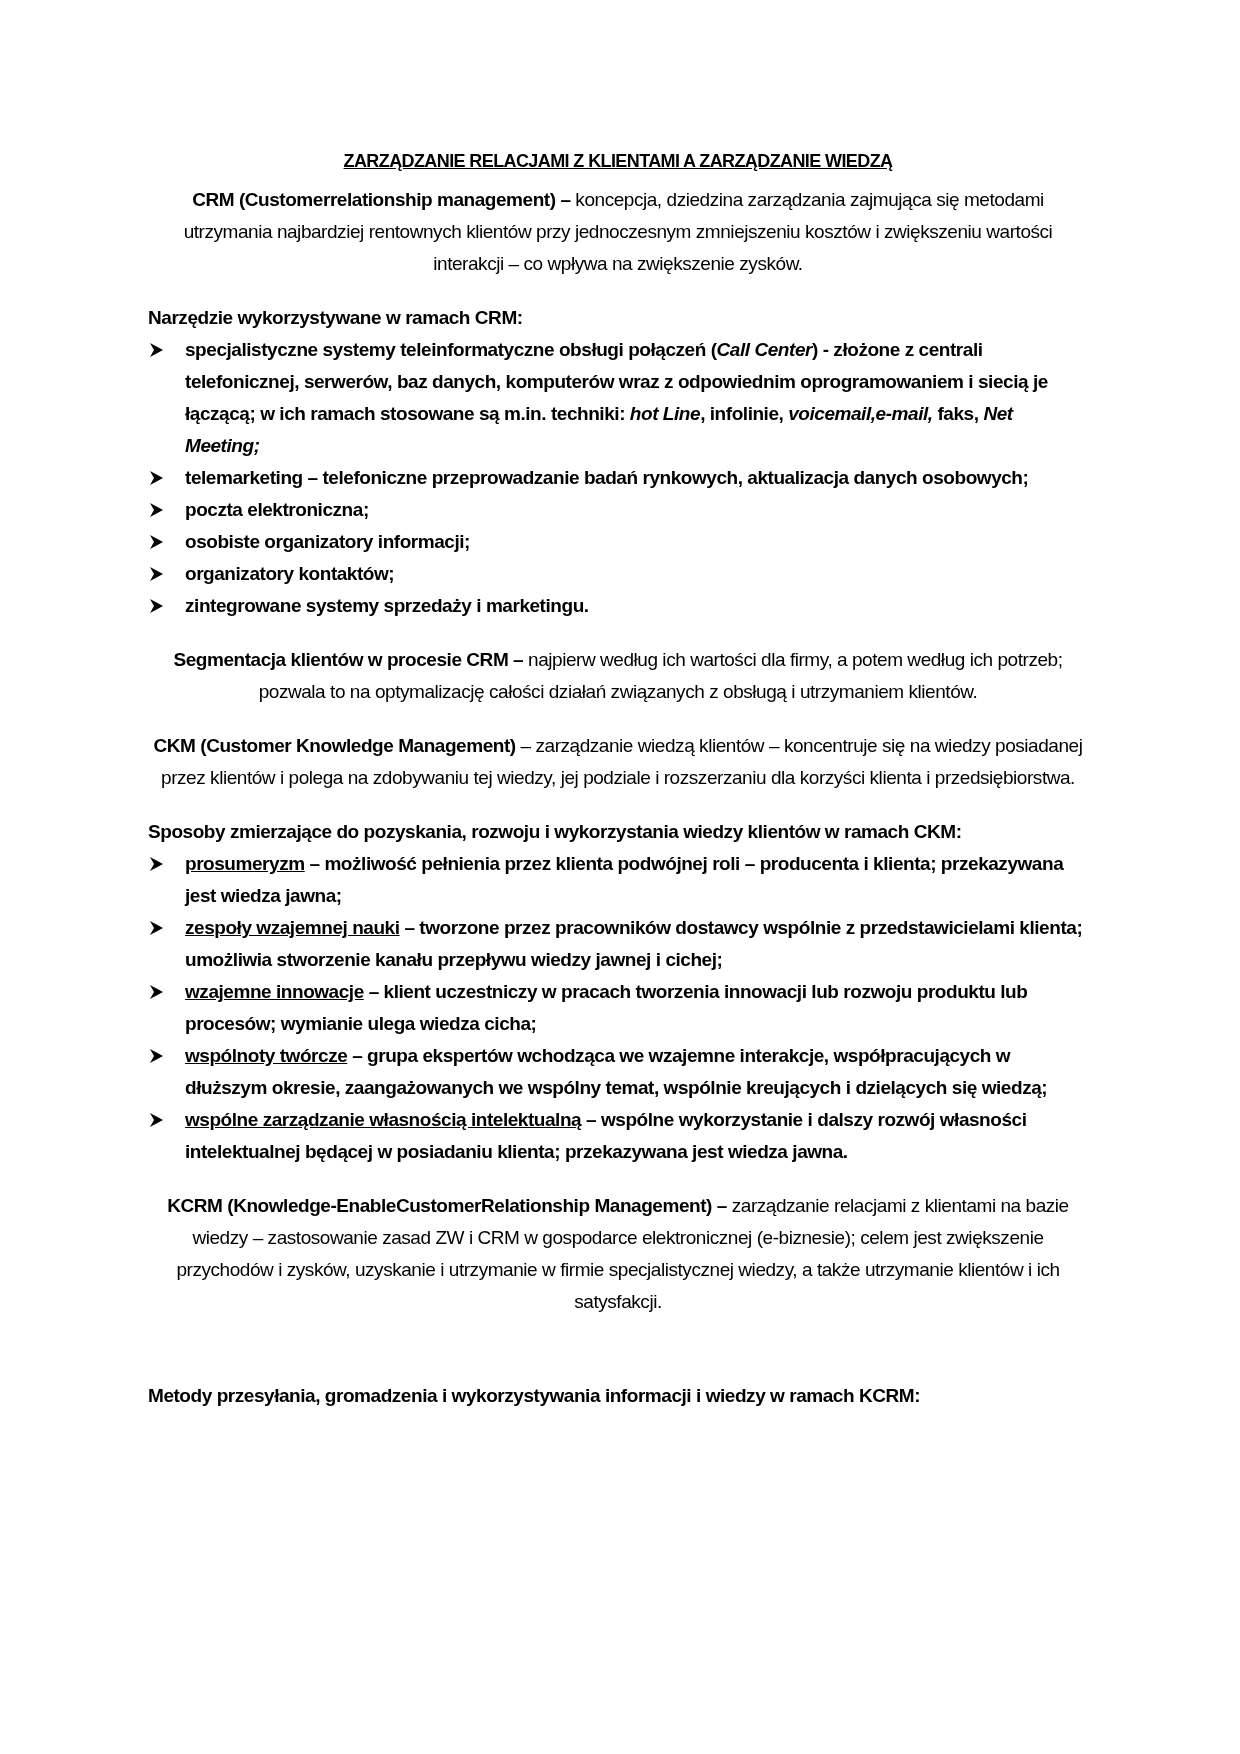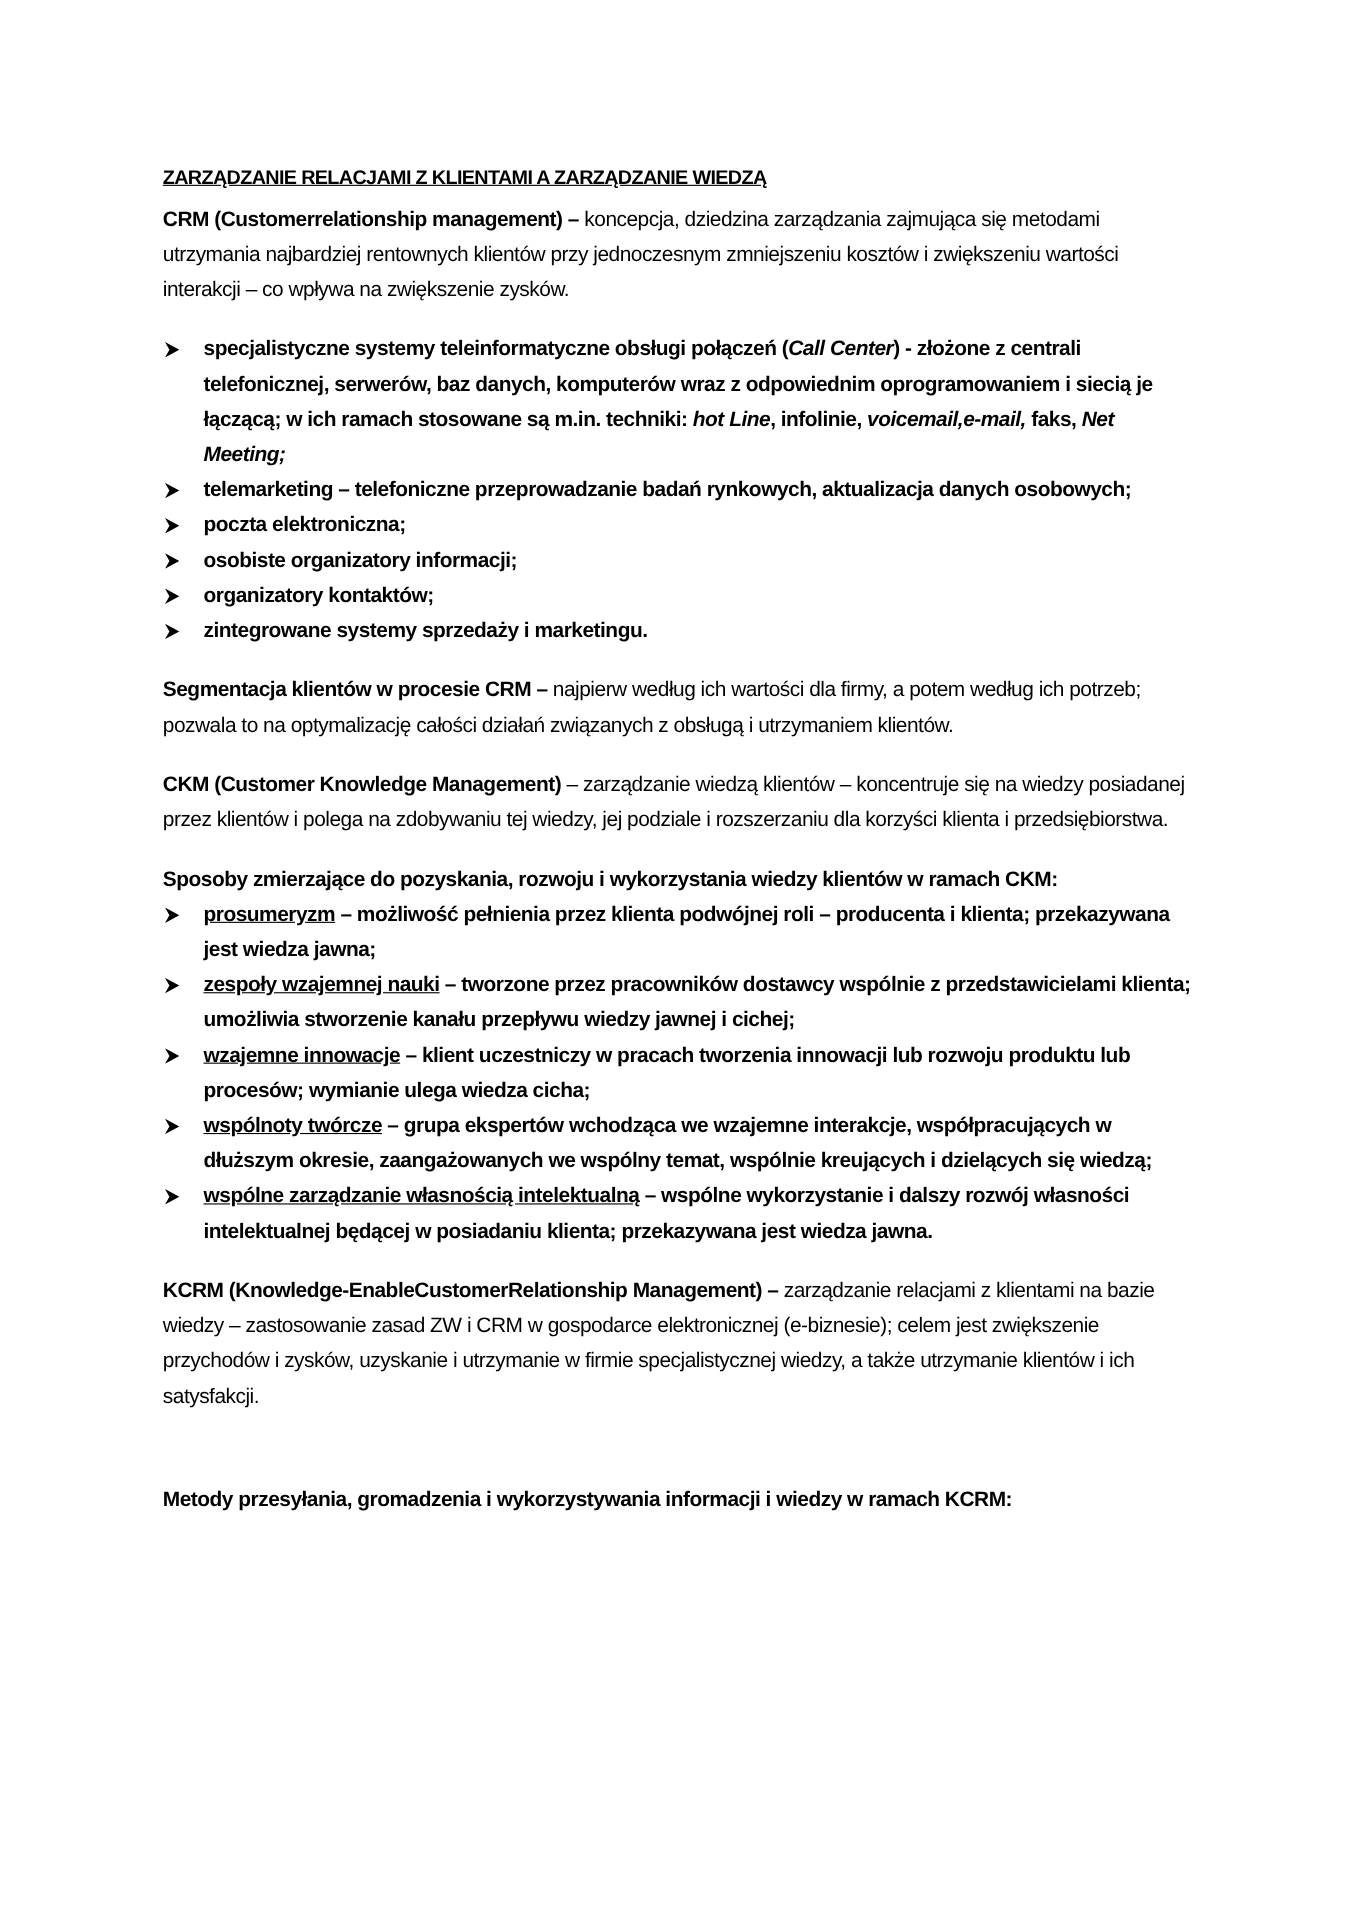--- a/index.html
+++ b/index.html
@@ -2,22 +2,22 @@
 <html><head>
   <meta charset="utf-8">
   <style>
     html, body { margin: 0; padding: 0; background: #ffffff; }
     body {
       width: 1240px; height: 1754px; position: relative; overflow: hidden;
       font-family: "Liberation Sans", "DejaVu Sans", sans-serif;
       color: #000; font-size: 19px; letter-spacing: -0.45px;
     }
     .page { position: absolute; left: 148px; top: 148px; width: 940px; }
-    .title { font-weight: bold; text-decoration: underline; font-size: 18px; line-height: 26px; margin: 0 0 10px 0; letter-spacing: -0.6px; }
-    p { margin: 0; line-height: 32px; }
+    .title { font-weight: bold; text-decoration: underline; font-size: 18px; line-height: 26px; margin: 0 0 10px 0; letter-spacing: -0.6px; text-align: center; }
+    p { margin: 0; line-height: 32px; text-align: center; }
     .para { margin-bottom: 22px; }
     b { font-weight: bold; }
     .heading { font-weight: bold; line-height: 32px; }
     ul { list-style: none; margin: 0; padding: 0; font-weight: bold; }
     li { position: relative; padding-left: 37px; line-height: 32px; }
     .bullet { position: absolute; left: 2px; top: 0; width: 16px; height: 32px; }
     .bullet svg { position: absolute; top: 9px; left: 0; }
     .u { text-decoration: underline; }
     i { font-style: italic; }
     .list-block { margin-bottom: 22px; }
@@ -25,20 +25,21 @@
   </style>
 </head>
 <body>
 
 <div class="page">
 
   <div class="title">ZARZĄDZANIE RELACJAMI Z KLIENTAMI A ZARZĄDZANIE WIEDZĄ</div>
 
   <p class="para"><b>CRM (Customerrelationship management)</b><b> – </b><span>koncepcja, dziedzina zarządzania zajmująca się metodami utrzymania najbardziej rentownych klientów przy jednoczesnym zmniejszeniu kosztów i zwiększeniu wartości interakcji – co wpływa na zwiększenie zysków.</span></p>
 
+  <div class="heading">Narzędzie wykorzystywane w ramach CRM:</div>
   <ul class="list-block">
     <li>
       <span class="bullet">
           <svg width="13" height="14" viewBox="0 0 13 14">
             <path d="M0 0 L13 7 L0 14 L4 7 Z" fill="#000"></path>
           </svg>
         </span>
       <span>specjalistyczne systemy teleinformatyczne obsługi połączeń (</span><i>Call Center</i><span>) - złożone z centrali telefonicznej, serwerów, baz danych, komputerów wraz z odpowiednim oprogramowaniem i siecią je łączącą; w ich ramach stosowane są m.in. techniki: </span><i>hot Line</i><span>, infolinie, </span><i>voicemail,e-mail,</i><span> faks, </span><i>Net Meeting;</i>
     </li>
     <li><span class="bullet">

